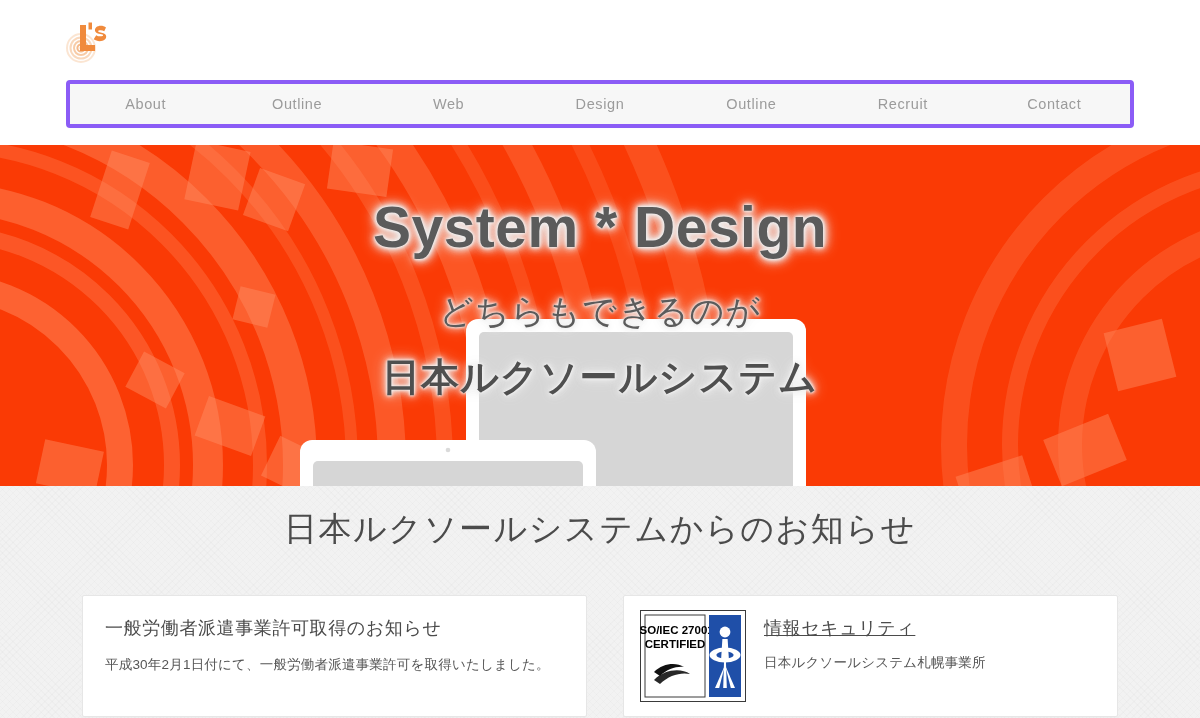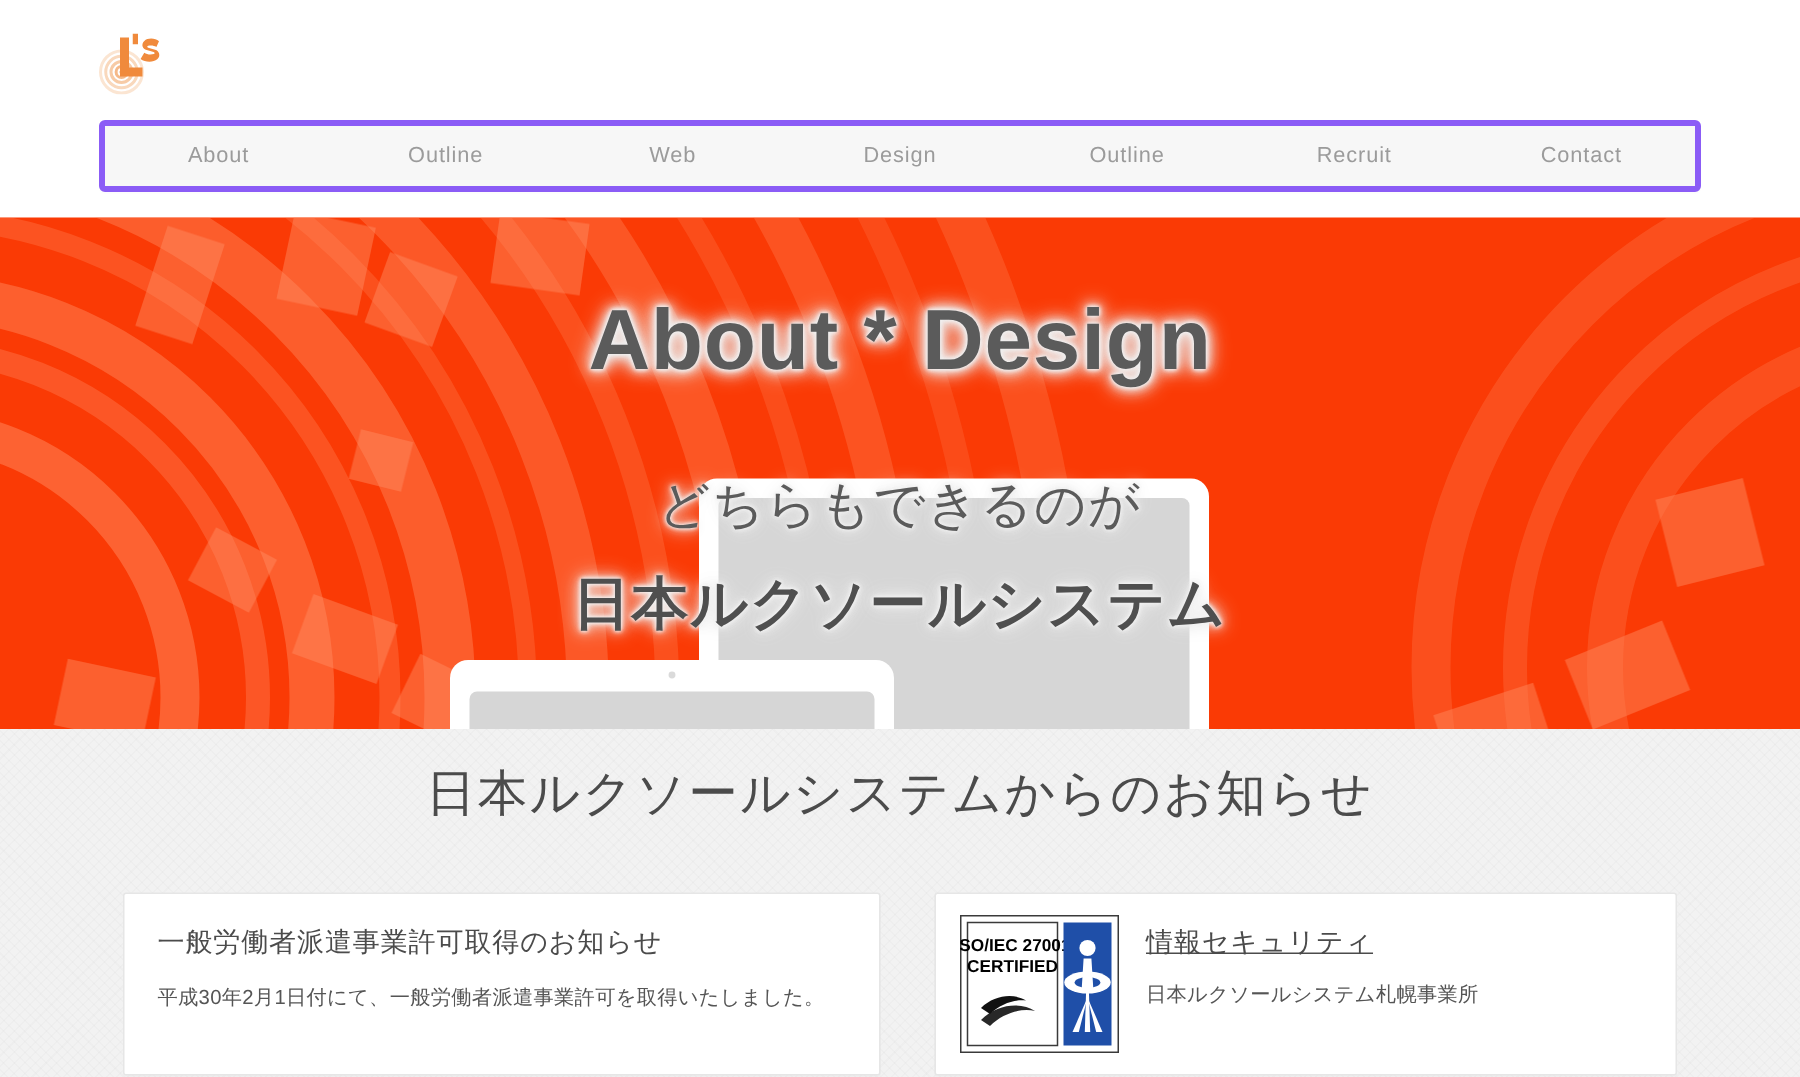--- a/index.html
+++ b/index.html
@@ -132,21 +132,21 @@
     font-weight: bold;
     color: #5b5b5b;
     letter-spacing: 0.5px;
     line-height: 1;
     text-shadow:
       0 0 3px #f0f0f0, 0 0 3px #f0f0f0, 0 0 6px #f0f0f0,
       0 0 9px #ececec, 0 0 12px #e8e8e8, 0 0 16px #e4e4e4;
   }
 
   .hero-sub {
-    margin-top: 64px;
+    margin-top: 38px;
     font-size: 34px;
     font-weight: 400;
     color: #5b5b5b;
     letter-spacing: 1px;
     line-height: 1;
     text-shadow:
       0 0 3px #f0f0f0, 0 0 3px #f0f0f0, 0 0 6px #f0f0f0,
       0 0 10px #ebebeb, 0 0 14px #e6e6e6;
   }
 
@@ -337,21 +337,21 @@
       </g>
 
       <g>
         <rect x="686" y="366" width="54" height="108" rx="8" fill="#ffffff"></rect>
         <rect x="691" y="376" width="44" height="80" rx="2" fill="#D6D6D6"></rect>
         <circle cx="713" cy="464" r="2.6" fill="#DCDCDC"></circle>
       </g>
     </svg>
 
     <div class="hero-copy">
-      <div class="hero-title">About * Design</div>
+      <div class="hero-title">System * Design</div>
       <div class="hero-sub">どちらもできるのが</div>
       <div class="hero-sub2">日本ルクソールシステム</div>
     </div>
   </section>
 
   <section class="news-section">
     <h2 class="news-heading">日本ルクソールシステムからのお知らせ</h2>
 
     <div class="news-grid">
 

